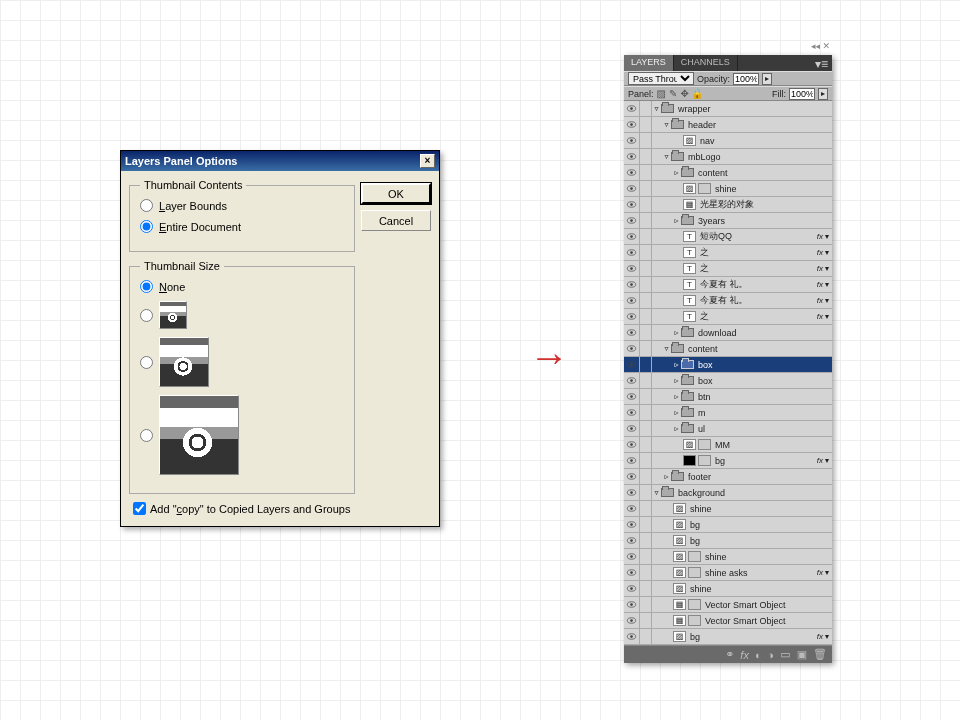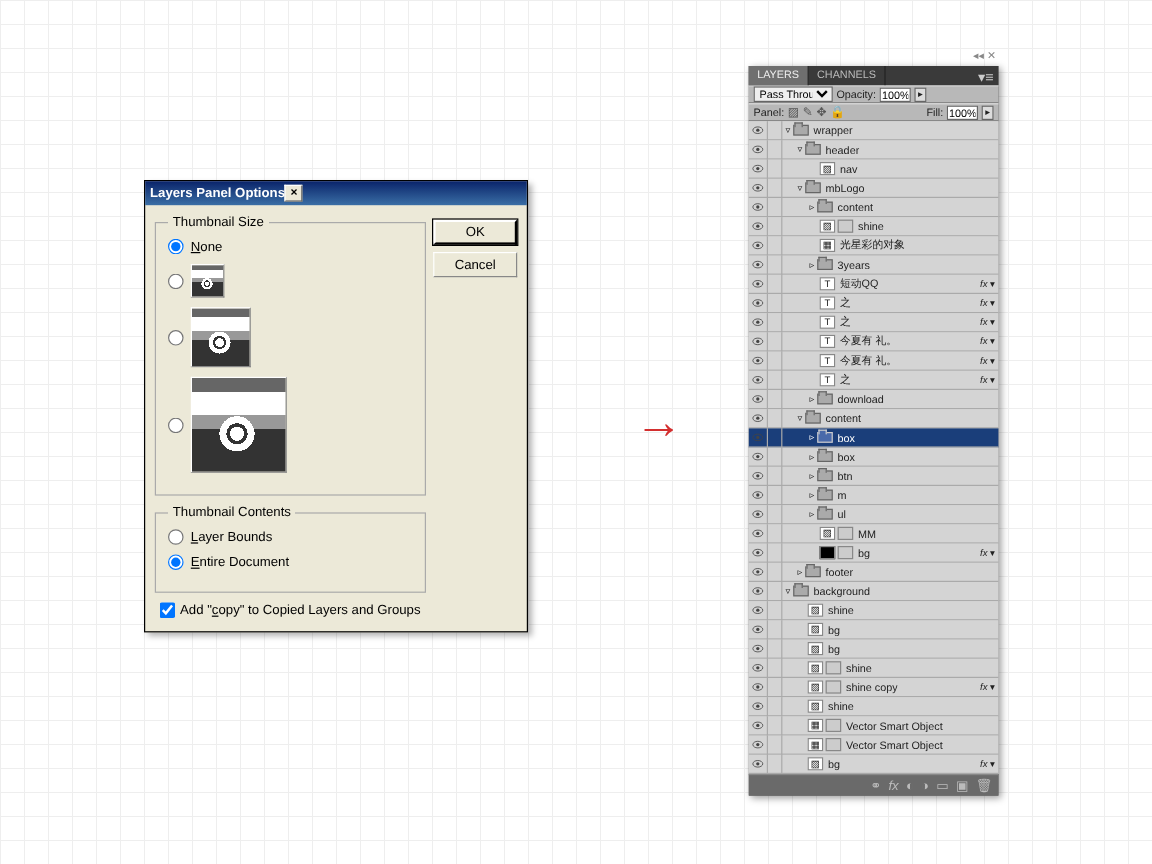--- a/index.html
+++ b/index.html
@@ -1,20 +1,20 @@
 <!DOCTYPE html>
 <html><head>
 <meta charset="utf-8">
 <style>
 *{box-sizing:border-box;margin:0;padding:0;font-family:Tahoma,Arial,sans-serif}
 body{width:960px;height:720px;background:#fff;
   background-image:linear-gradient(#eee 1px,transparent 1px),linear-gradient(90deg,#eee 1px,transparent 1px);
   background-size:20px 20px;position:relative}
 .dlg{position:absolute;left:120px;top:150px;width:320px;border:1px solid #000;background:#ece9d8;box-shadow:3px 3px 5px rgba(0,0,0,.3)}
-.dlg-title{background:linear-gradient(#0a246a,#3a6ea5);color:#fff;font-family:"Courier New",monospace;font-size:11px;font-weight:bold;padding:3px 4px;display:flex;justify-content:flex-start;align-items:center}
+.dlg-title{background:linear-gradient(#0a246a,#3a6ea5);color:#fff;font-family:"Courier New",monospace;font-size:11px;font-weight:bold;padding:3px 4px;display:flex;justify-content:space-between;align-items:center}
 .close-x{width:15px;height:14px;background:#ece9d8;border:1px solid #fff;border-right-color:#666;border-bottom-color:#666;text-align:center;line-height:11px;font-size:10px;font-weight:bold;color:#000;cursor:pointer}
 .dlg-body{padding:8px;display:flex;gap:6px}
 .dlg-main{flex:1}
 .dlg-btns{width:70px;display:flex;flex-direction:column;gap:6px;padding-top:4px}
 .wbtn{height:21px;font-size:11px;background:#ece9d8;border:1px solid #888;border-top-color:#fff;border-left-color:#fff;cursor:pointer}
 .wbtn.ok{border:2px solid #000;border-top-color:#fff;border-left-color:#fff;outline:1px solid #000}
 fieldset{border:1px solid #aaa;margin-bottom:8px;padding:8px 10px 10px;font-size:11px}
 legend{font-size:11px;padding:0 4px}
 .radio-row{display:flex;align-items:center;gap:6px;margin-bottom:8px;font-size:11px}
 .radio-row input{margin:0}
@@ -61,47 +61,47 @@
 <body>
 
 <div class="dlg">
   <div class="dlg-title">
     <span>Layers Panel Options</span>
     <span class="close-x">×</span>
   </div>
   <div class="dlg-body">
     <div class="dlg-main">
       <fieldset>
+        <legend>Thumbnail Contents</legend>
+        <div class="radio-row">
+            <input type="radio" name="tc" style="">
+            <span><span class="ul">L</span>ayer Bounds</span>
+          </div>
+        <div class="radio-row">
+            <input type="radio" name="tc" checked="" style="">
+            <span><span class="ul">E</span>ntire Document</span>
+          </div>
+      </fieldset>
+      <fieldset>
         <legend>Thumbnail Size</legend>
         <div class="radio-row">
             <input type="radio" name="ts" checked="" style="">
             <span><span class="ul">N</span><span textcontent="None">one</span></span>
           </div>
         <div class="radio-row">
             <input type="radio" name="ts" style="">
             <div class="thumb t28"></div>
           </div>
         <div class="radio-row">
             <input type="radio" name="ts" style="">
             <div class="thumb t50"></div>
           </div>
         <div class="radio-row">
             <input type="radio" name="ts" style="">
             <div class="thumb t80"></div>
-          </div>
-      </fieldset>
-      <fieldset>
-        <legend>Thumbnail Contents</legend>
-        <div class="radio-row">
-            <input type="radio" name="tc" style="">
-            <span><span class="ul">L</span>ayer Bounds</span>
-          </div>
-        <div class="radio-row">
-            <input type="radio" name="tc" checked="" style="">
-            <span><span class="ul">E</span>ntire Document</span>
           </div>
       </fieldset>
       <div class="chk-row">
           <input type="checkbox" checked="" style="">
           <span>Add "<span class="ul">c</span>opy" to Copied Layers and Groups</span>
         </div>
     </div>
     <div class="dlg-btns">
       <button class="wbtn ok">OK</button>
       <button class="wbtn">Cancel</button>
@@ -537,21 +537,21 @@
           <svg viewBox="0 0 16 16">
             <ellipse cx="8" cy="8" rx="6" ry="4" fill="none" stroke="#444"></ellipse>
             <circle cx="8" cy="8" r="2" fill="#444"></circle>
           </svg>
         </div>
         <div class="link"></div>
         <div class="ind" style="width:10px"></div>
         <div class="tog"></div>
         <div class="licon">▨</div>
         <div class="licon" style="background:#ccc"></div>
-        <span class="llab">shine copy</span>
+        <span class="llab">shine asks</span>
         <span class="fx">fx</span>
         <span class="fxa">▾</span>
       </div>
       <div class="lrow">
         <div class="eye">
           <svg viewBox="0 0 16 16">
             <ellipse cx="8" cy="8" rx="6" ry="4" fill="none" stroke="#444"></ellipse>
             <circle cx="8" cy="8" r="2" fill="#444"></circle>
           </svg>
         </div>

